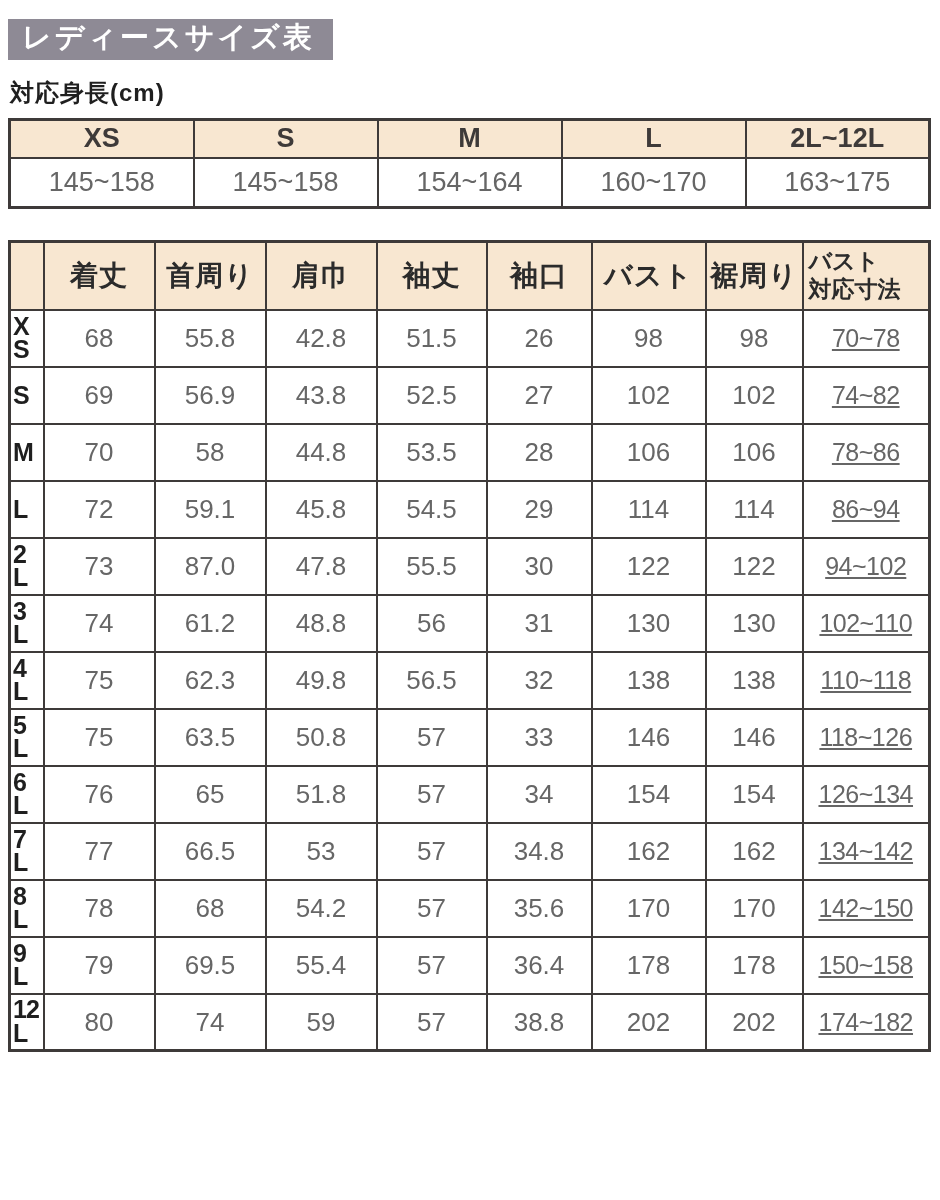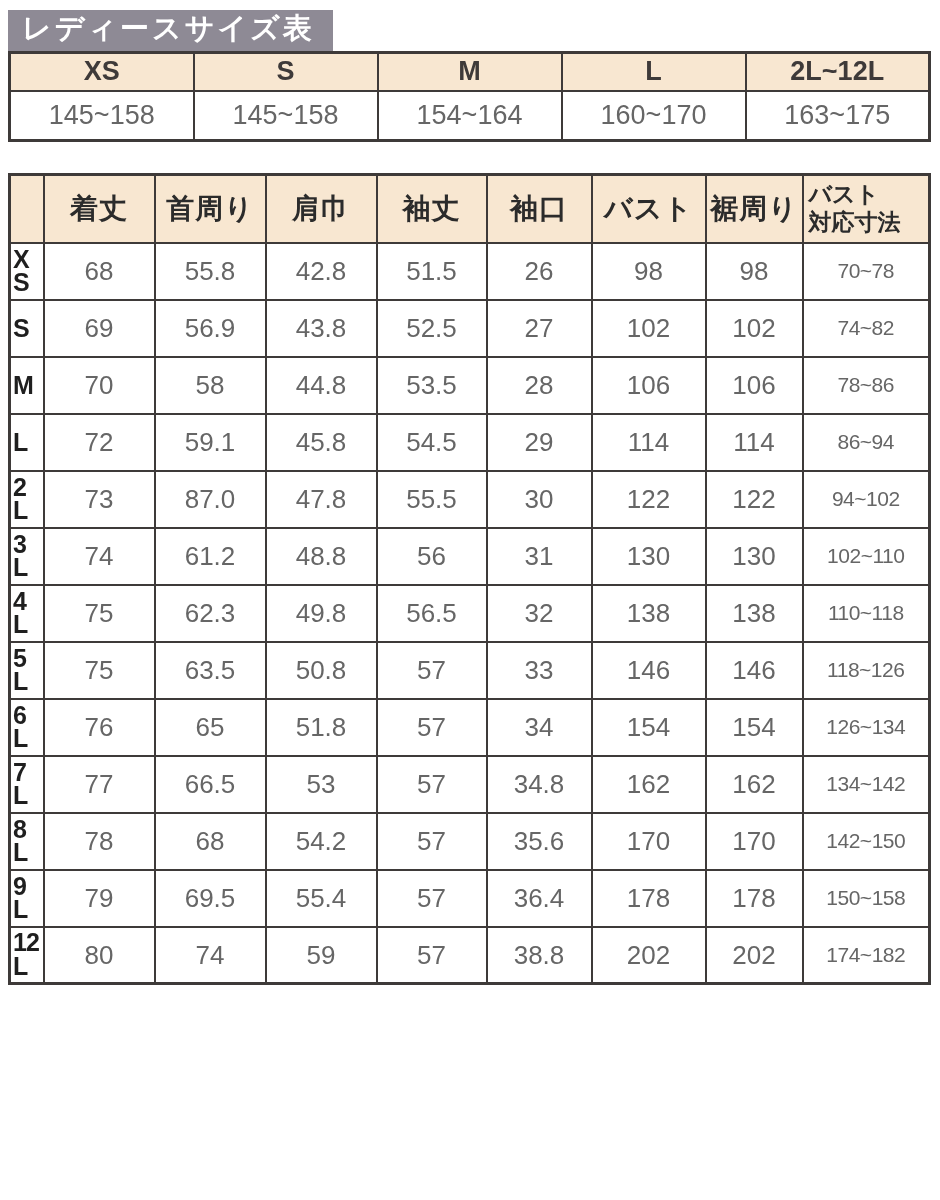--- a/index.html
+++ b/index.html
@@ -8,21 +8,21 @@
     background: #ffffff;
     font-family: "Liberation Sans", "DejaVu Sans", sans-serif;
   }
   body {
     width: 940px;
     height: 1200px;
     box-sizing: border-box;
     color: #3e3a39;
   }
   .page {
-    padding: 10px 10px 20px 8px;
+    padding: 19px 10px 20px 8px;
   }
 
   
   .title-bar {
     display: inline-block;
     background: #8e8a95;
     color: #ffffff;
     font-size: 29px;
     font-weight: bold;
     letter-spacing: 3px;
@@ -104,31 +104,33 @@
     line-height: 0.95;
     white-space: pre-line;
     letter-spacing: -1px;
   }
   .size-table tbody td {
     font-size: 26px;
     font-weight: normal;
     color: #666666;
   }
   .size-table tbody td:last-child {
-    font-size: 21px;
+    font-size: 25px;
     letter-spacing: -0.5px;
+    text-decoration: underline;
   }
 </style>
 </head>
 <body>
 
 <div class="page">
 
   <div class="title-bar">レディースサイズ表</div>
 
+  <div class="subtitle">対応身長(cm)</div>
 
   <table class="height-table">
     <colgroup>
       <col style="width:184px">
         <col style="width:184px">
         <col style="width:184px">
       <col style="width:184px">
         <col style="width:184px">
     </colgroup>
     <thead>

